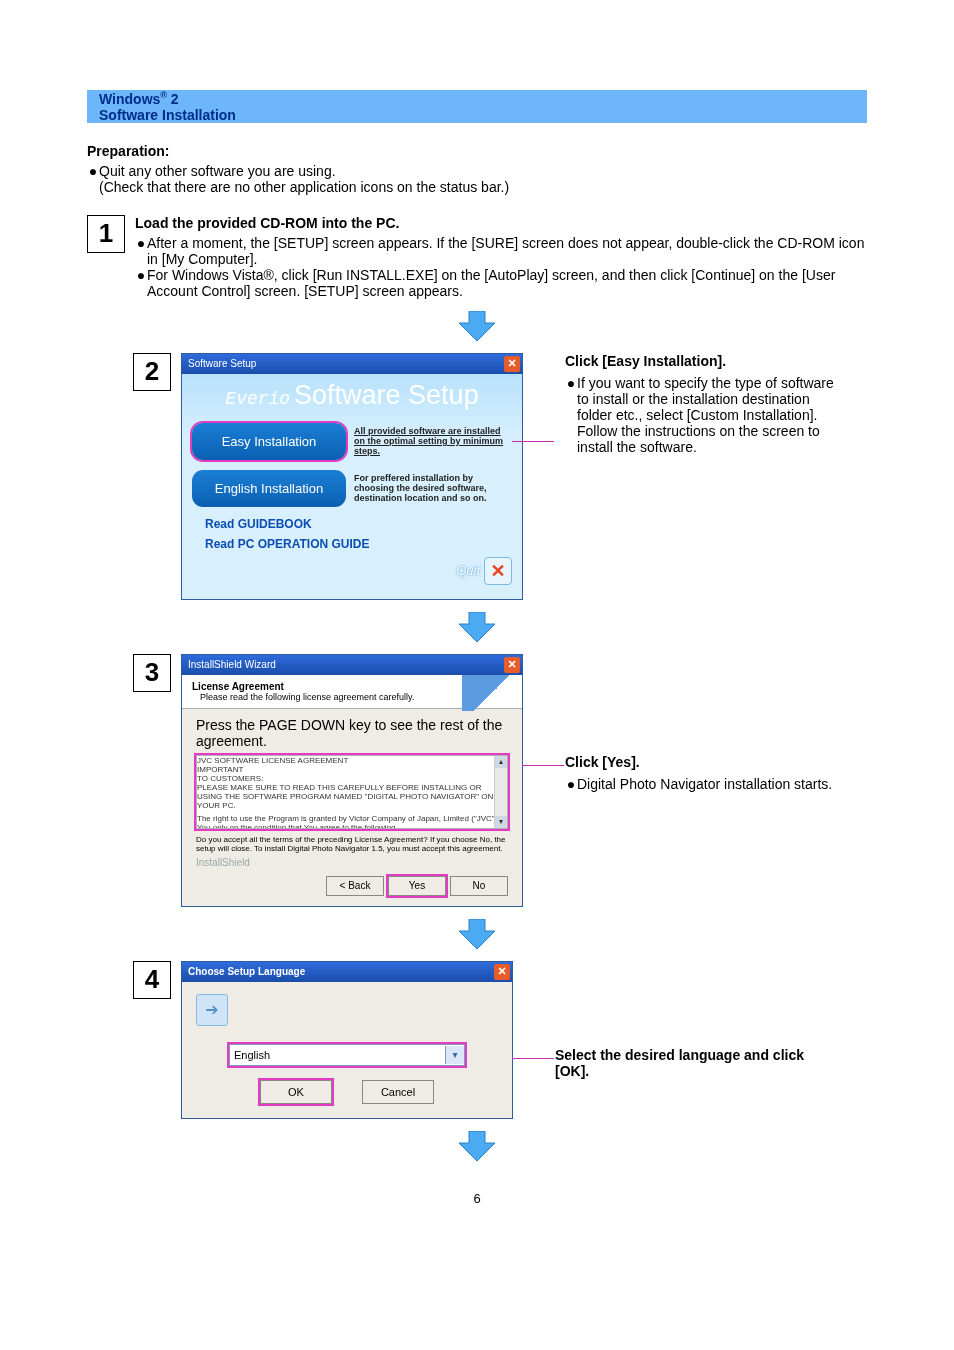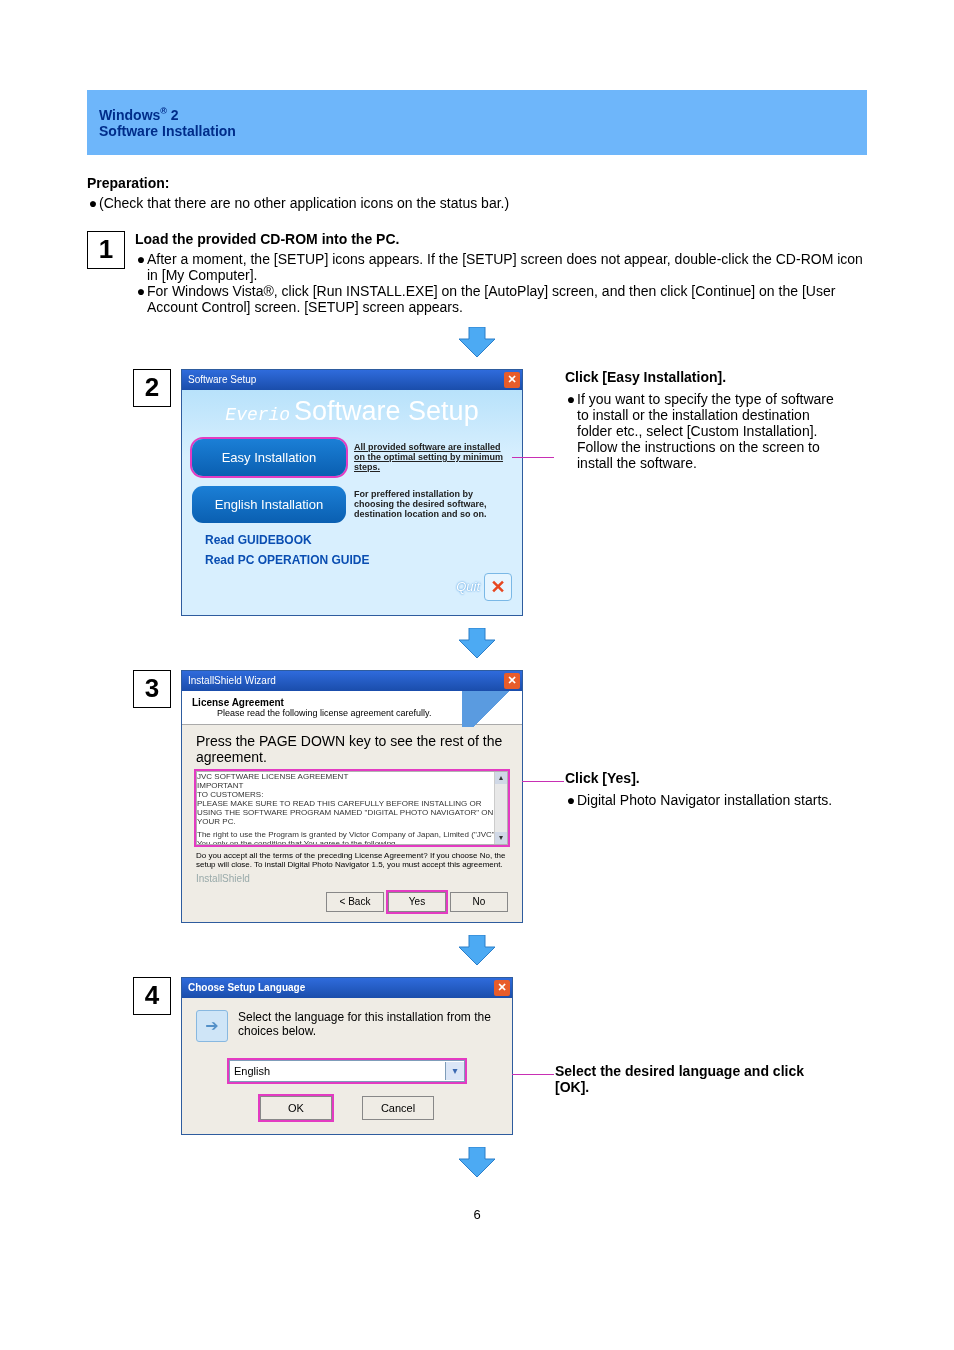--- a/index.html
+++ b/index.html
@@ -9,21 +9,21 @@
     background: #fff;
     color: #000;
   }
   .page {
     width: 780px;
     margin: 90px auto 0 auto;
     position: relative;
   }
   .header-band {
     background: #6eb6fa;
-    padding: 16px 12px;
+    padding: 0 12px;
     margin-bottom: 20px;
   }
   .header-band .line {
     color: #002d8a;
     font-weight: bold;
     font-size: 14px;
   }
   .sup { font-size: 9px; vertical-align: super; }
   .prep-title { font-weight: bold; margin-bottom: 4px;}
   .bullet-row { display: flex; }
@@ -117,21 +117,21 @@
   .side-text .bold { font-weight:bold; margin-bottom:6px;}
   
   .ish-body { background:#efece5; font-size:10px; padding:0 0 10px 0; }
   .ish-header {
     background:#fff; padding:6px 10px;
     border-bottom:1px solid #aaa;
     position:relative;
     display:flex; justify-content:space-between;
   }
   .ish-header .title { font-weight:bold; font-size:10px; }
-  .ish-header .sub { font-size:9px; margin-left:25px; }
+  .ish-header .sub { font-size:9px; margin-left:8px; }
   .ish-diag {
     width:60px; height:36px;
     background: linear-gradient(135deg,#5a9be0 0%,#5a9be0 50%, transparent 50%);
     position:absolute; right:0; top:0;
   }
   .ish-inner { padding:8px 14px; }
   .license-box {
     border:1px solid #b2b2b2; background:#fff;
     font-size:8px; color:#333;
     margin:6px 0;
@@ -196,32 +196,33 @@
   <div class="header-band">
     <div class="line"><span>Windows</span><span class="sup">®</span><span> 2</span></div>
     <div class="line">Software Installation</div>
   </div>
 
   <div>
     <div class="prep-title">Preparation:</div>
     <div class="bullet-row">
       <div class="bullet-dot">●</div>
       <div class="bullet-text">
+        <div>Quit any other software you are using.</div>
         <div>(Check that there are no other application icons on the status bar.)</div>
       </div>
     </div>
   </div>
 
   <div class="step-row">
     <div class="step-num-box">1</div>
     <div class="step-body">
       <div class="step-heading">Load the provided CD-ROM into the PC.</div>
       <div class="bullet-row">
           <div class="bullet-dot">●</div>
-          <div class="bullet-text">After a moment, the [SETUP] icons appears. If the [SETUP] screen does not appear, double-click the CD-ROM icon in [My Computer].</div>
+          <div class="bullet-text">After a moment, the [SETUP] screen appears. If the [SURE] screen does not appear, double-click the CD-ROM icon in [My Computer].</div>
         </div>
       <div class="bullet-row">
           <div class="bullet-dot">●</div>
           <div class="bullet-text">For Windows Vista®, click [Run INSTALL.EXE] on the [AutoPlay] screen, and then click [Continue] on the [User Account Control] screen. [SETUP] screen appears.</div>
         </div>
     </div>
   </div>
 
   <div class="arrow-down">
     <svg class="arrow-svg" viewBox="0 0 40 30">
@@ -334,21 +335,20 @@
   <div class="figure-col">
     <div class="step-num-box" style="margin-right:10px;">4</div>
     <div class="screenshot-box" style="width:330px; position:relative;">
       <div class="titlebar">
         <span class="titlebar-text" style="font-weight:bold;">Choose Setup Language</span>
         <div class="close-btn">✕</div>
       </div>
       <div class="lang-body">
         <div class="lang-row">
           <div class="lang-icon">➔</div>
-          <div style="flex:1;">Select the language for this installation from the choices below.</div>
         </div>
         <div class="lang-select">
           <span>English</span>
           <div class="drop-arrow">▾</div>
         </div>
         <div class="lang-btn-row">
           <div class="lang-btn highlight-magenta">OK</div>
           <div class="lang-btn">Cancel</div>
         </div>
       </div>

